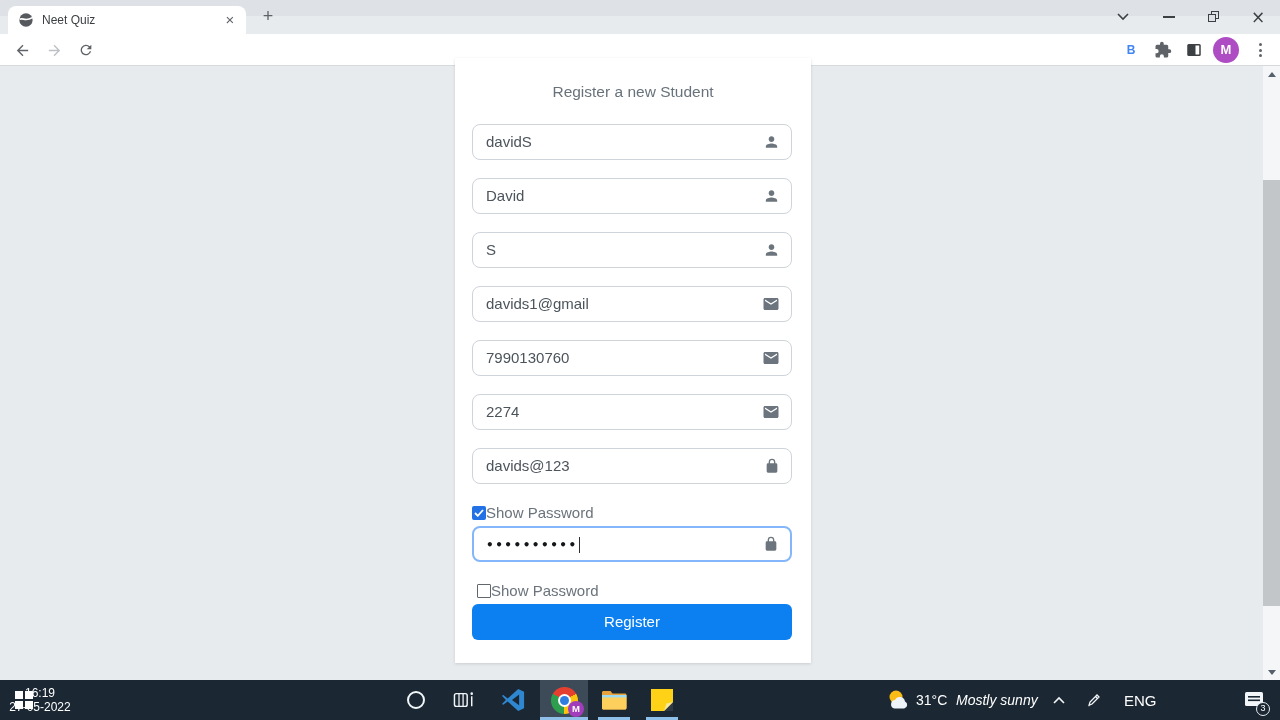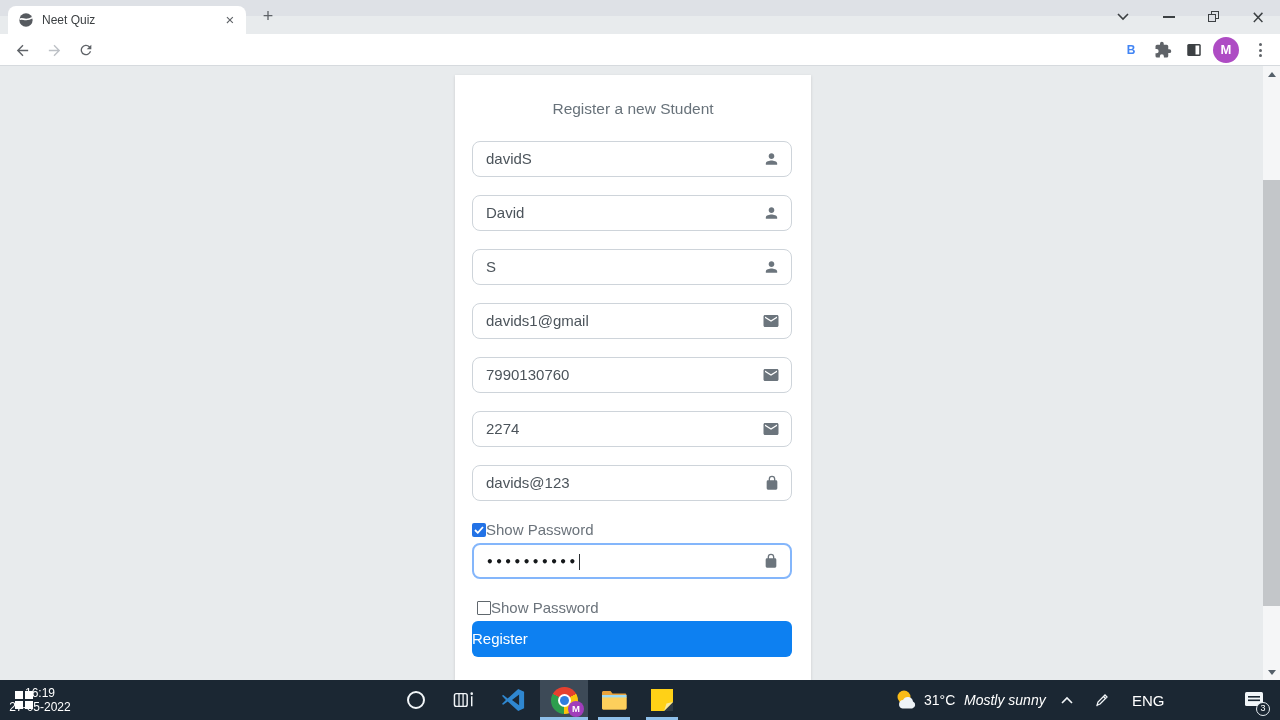--- a/index.html
+++ b/index.html
@@ -36,40 +36,40 @@
   .ext-b { left:1118px; color:#4285f4; font-size:12px; font-weight:bold; }
   .ext-puzzle { left:1150px; } .ext-side { left:1181px; }
   .avatar { position:absolute; left:1213px; top:3px; width:26px; height:26px; border-radius:50%;
             background:#ae4cc4; color:#fff; font-size:13px; font-weight:bold; text-align:center; line-height:26px; }
   .kebab { position:absolute; left:1252px; top:6px; width:16px; height:20px; display:flex; flex-direction:column;
            align-items:center; justify-content:center; gap:2.5px; }
   .kebab i { width:3px; height:3px; border-radius:50%; background:#5f6368; }
 
   
   .content-bg { position:absolute; top:66px; left:0; width:1280px; height:614px; background:#e8ebed; }
-  .card { position:absolute; left:455px; top:75px; width:356px; height:605px; background:#fff;
+  .card { position:absolute; left:455px; top:58px; width:356px; height:605px; background:#fff;
           box-shadow:0 1px 3px rgba(0,0,0,.13); }
   .card-title { position:absolute; top:25px; left:0; width:100%; text-align:center; font-size:15.5px; color:#68727a; }
   .field { position:absolute; left:17px; width:320px; height:36px; background:#fff; border:1px solid #ced4da;
            border-radius:8px; font-size:15px; color:#4c545b; line-height:34px; padding-left:13px; }
   .field svg { position:absolute; right:11px; top:50%; transform:translateY(-50%); }
   .f1{top:66px} .f2{top:120px} .f3{top:174px} .f4{top:228px} .f5{top:282px} .f6{top:336px} .f7{top:390px}
   .chk-row { position:absolute; display:flex; align-items:center; font-size:15px; color:#6b737b; height:15px; }
   .chk-row-1 { left:17px; top:447px; }
   .chk-row-2 { left:22px; top:525px; }
   .chk { width:14px; height:14px; flex:0 0 14px; display:flex; align-items:center; justify-content:center; }
   .chk-on { background:#2272e6; border-radius:2px; }
   .chk-off { background:#fff; border:1px solid #60676d; border-radius:1px; }
   .pwd { position:absolute; left:17px; top:468px; width:320px; height:36px; background:#fff;
          border:2px solid #84b6fb; border-radius:8px; line-height:31px; padding-left:12px; }
   .pwd-dots { font-size:12px; font-weight:bold; letter-spacing:1.5px; color:#15181a; font-family:"DejaVu Sans",sans-serif; }
   .caret { display:inline-block; width:1.5px; height:16px; background:#2b2f33; vertical-align:middle; margin-left:1px; }
   .pwd svg { position:absolute; right:11px; top:50%; transform:translateY(-50%); }
   .register-btn { position:absolute; left:17px; top:546px; width:320px; height:36px; background:#0d80f1;
-                  border-radius:6px; color:#fff; font-size:15px; text-align:left; line-height:36px; }
+                  border-radius:6px; color:#fff; font-size:15px; text-align:center; line-height:36px; }
 
   
   .scrollbar { position:absolute; right:0; top:66px; width:17px; height:614px; background:#f5f6f7; }
   .sb-arrow { position:absolute; left:0; width:17px; height:16px; display:flex; align-items:center; justify-content:center; }
   .sb-up { top:0; } .sb-down { bottom:0; }
   .tri-up { width:0; height:0; border-left:4px solid transparent; border-right:4px solid transparent; border-bottom:5px solid #55606a; }
   .tri-down { width:0; height:0; border-left:4px solid transparent; border-right:4px solid transparent; border-top:5px solid #55606a; }
   .sb-thumb { position:absolute; left:0; top:114px; width:17px; height:426px; background:#c3c6c9; }
 
   
@@ -90,21 +90,21 @@
   .chrome-logo .cw { position:absolute; left:7px; top:7px; width:13px; height:13px; background:#fff; border-radius:50%; }
   .chrome-logo .cb { position:absolute; left:9px; top:9px; width:9px; height:9px; background:#2f7de0; border-radius:50%; }
   .m-badge { position:absolute; right:4px; bottom:3px; width:16px; height:16px; border-radius:50%;
              background:#a13dbb; color:#fff; font-size:9.5px; font-weight:bold; text-align:center; line-height:16px; }
   .explorer { left:590px; width:48px; }
   .notes { left:638px; width:48px; }
   .underline { position:absolute; bottom:0; height:3px; background:#8fc0ea; }
   .ul-chrome { left:540px; width:48px; }
   .ul-explorer { left:598px; width:32px; }
   .ul-notes { left:646px; width:32px; }
-  .tray-text { position:absolute; top:0; height:40px; display:flex; align-items:center; font-size:14px; color:#fff;margin-left:8px; }
+  .tray-text { position:absolute; top:0; height:40px; display:flex; align-items:center; font-size:14px; color:#fff; }
   .weather-icon { left:886px; width:26px; }
   .temp { left:916px; } .cond { left:956px;font-style:italic; }
   .tray-chev { left:1052px; width:28px; }
   .tray-pen { left:1086px; width:28px; }
   .lang { left:1124px; font-size:15px; }
   .clock { left:1153px; top:0; height:40px; width:80px; display:flex; flex-direction:column;
            align-items:center; justify-content:center; font-size:12px; line-height:14.5px; color:#fff; }
   .notif { left:1236px; width:36px; position:absolute; top:0; height:40px; display:flex; align-items:center; justify-content:center; }
   .notif-badge { position:absolute; right:2px; bottom:4px; width:14px; height:14px; border-radius:50%;
                  background:#1b2733; border:1.5px solid #e8eef2; color:#fff; font-size:9px; text-align:center; line-height:11px; }

